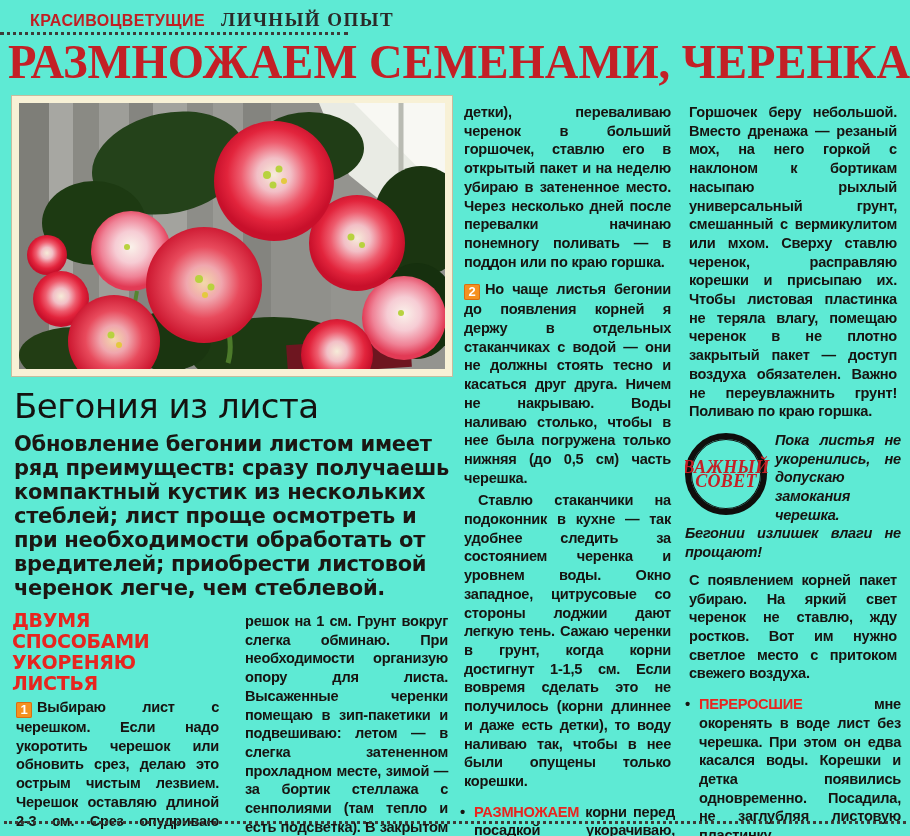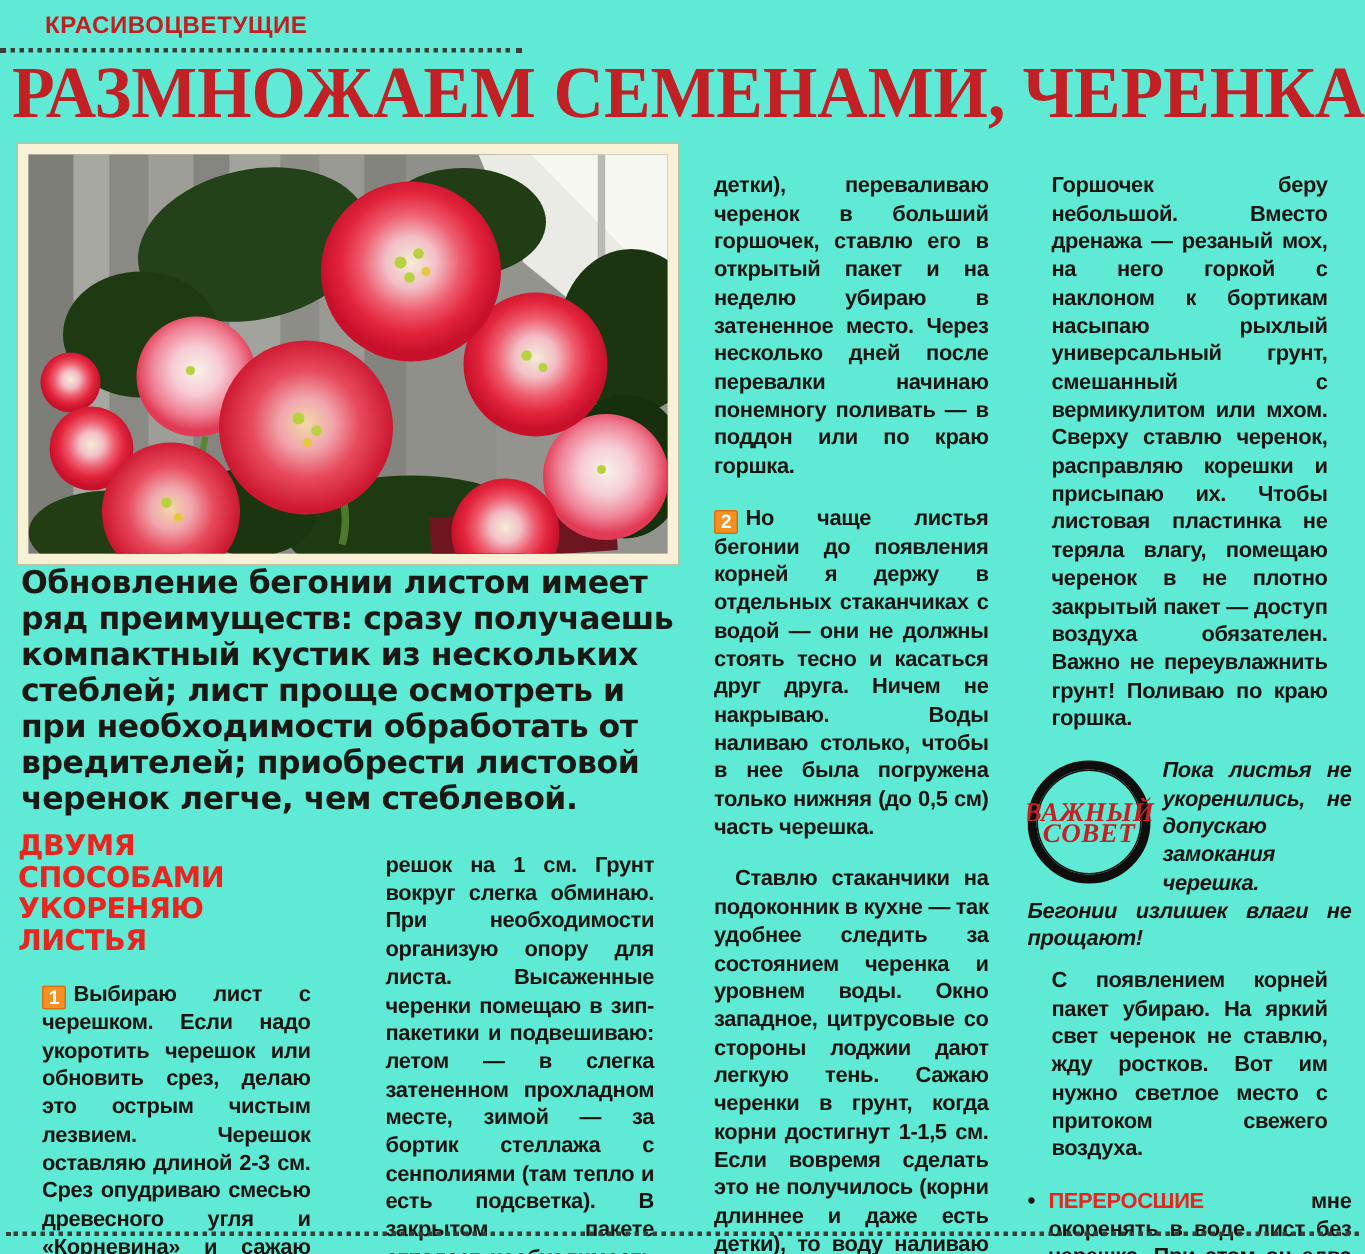--- a/index.html
+++ b/index.html
@@ -24,21 +24,21 @@
     box-shadow:0 0 0 1px #c5bd9f;background:#94948f;
   }
   .photo-frame svg{display:block;}
   .article-heading{margin:10px 0 6px 2px;font-family:"DejaVu Sans",sans-serif;font-weight:400;font-size:34px;letter-spacing:-.5px;color:#141210;}
   .intro{margin:0 0 8px 2px;width:436px;font-family:"DejaVu Sans",sans-serif;font-weight:700;font-size:21px;line-height:24px;letter-spacing:-.3px;color:#1b1713;}
   .subcols{display:flex;gap:18px;margin-top:8px;}
   .subcol{width:211px;}
   .red-subhead{font-family:"DejaVu Sans",sans-serif;font-weight:700;font-size:19px;line-height:21px;letter-spacing:-.3px;color:#e8251f;margin:2px 0 4px 0;}
   
   .coltext{font-weight:700;font-size:14.6px;line-height:18.7px;letter-spacing:-.25px;text-align:justify;color:#171411;}
-  .coltext p{margin:16px;}
+  .coltext p{margin:4px;}
   .coltext p + p{text-indent:14px;margin-top:1px;}
   .para-gap{margin-top:9px !important;text-indent:0 !important;}
   .col3{position:absolute;left:460px;top:99px;width:215px;}
   .col4{position:absolute;left:685px;top:99px;width:216px;}
   .numbox{
     display:inline-block;width:16px;height:16px;margin-right:5px;vertical-align:-2px;
     background:#f59120;box-shadow:inset 0 0 0 1px #d86f12;border-radius:2px;
     color:#fff;font-weight:700;font-size:13px;line-height:16px;text-align:center;text-indent:0;
   }
   .lead-red{color:#e8251f;}
@@ -58,20 +58,21 @@
   
   .bottom-rule{position:absolute;left:4px;right:4px;top:821px;border-top:3px dotted #3c3c38;}
 </style>
 </head>
 <body>
 
 <div class="page">
 
   <div class="kicker">
     <span class="kicker-left">КРАСИВОЦВЕТУЩИЕ</span>
+    <span class="kicker-right">ЛИЧНЫЙ ОПЫТ</span>
   </div>
   <div class="kicker-rule"></div>
   <div class="main-title">РАЗМНОЖАЕМ СЕМЕНАМИ, ЧЕРЕНКАМИ,</div>
 
   <div class="left-block">
 
     <div class="photo-frame">
       <svg width="426" height="266" viewBox="0 0 426 266" preserveAspectRatio="none">
         <defs>
           <radialGradient id="fl" cx="50%" cy="45%">
@@ -147,20 +148,21 @@
             <circle cx="382" cy="210" r="3"></circle>
         </g>
         <g fill="#e4c93f">
           <circle cx="265" cy="78" r="3"></circle>
             <circle cx="186" cy="192" r="3"></circle>
             <circle cx="100" cy="242" r="3"></circle>
         </g>
       </svg>
     </div>
 
+    <div class="article-heading">Бегония из листа</div>
     <div class="intro">Обновление бегонии листом имеет ряд преимуществ: сразу получаешь компактный кустик из нескольких стеблей; лист проще осмотреть и при необходимости обработать от вредителей; приобрести листовой черенок легче, чем стеблевой.</div>
 
     <div class="subcols">
       <div class="subcol">
         <div class="red-subhead">
           <div>ДВУМЯ СПОСОБАМИ</div>
           <div>УКОРЕНЯЮ ЛИСТЬЯ</div>
         </div>
         <div class="coltext">
           <p><span class="numbox">1</span><span>Выбираю лист с черешком. Если надо укоротить черешок или обновить срез, делаю это острым чистым лезвием. Черешок оставляю длиной 2-3 см. Срез опудриваю смесью древесного угля и «Корневина» и  сажаю лист в прозрачный стаканчик в рыхлый и слегка влажный грунт, смешанный с вермикулитом или резаным мхом, заглубив че-</span></p>

